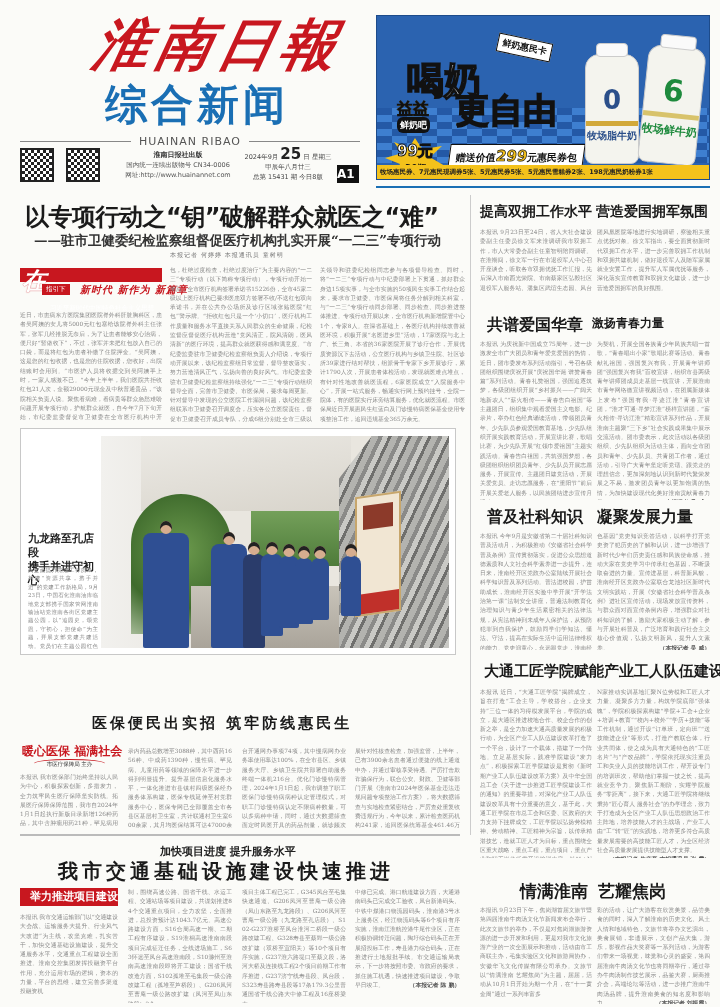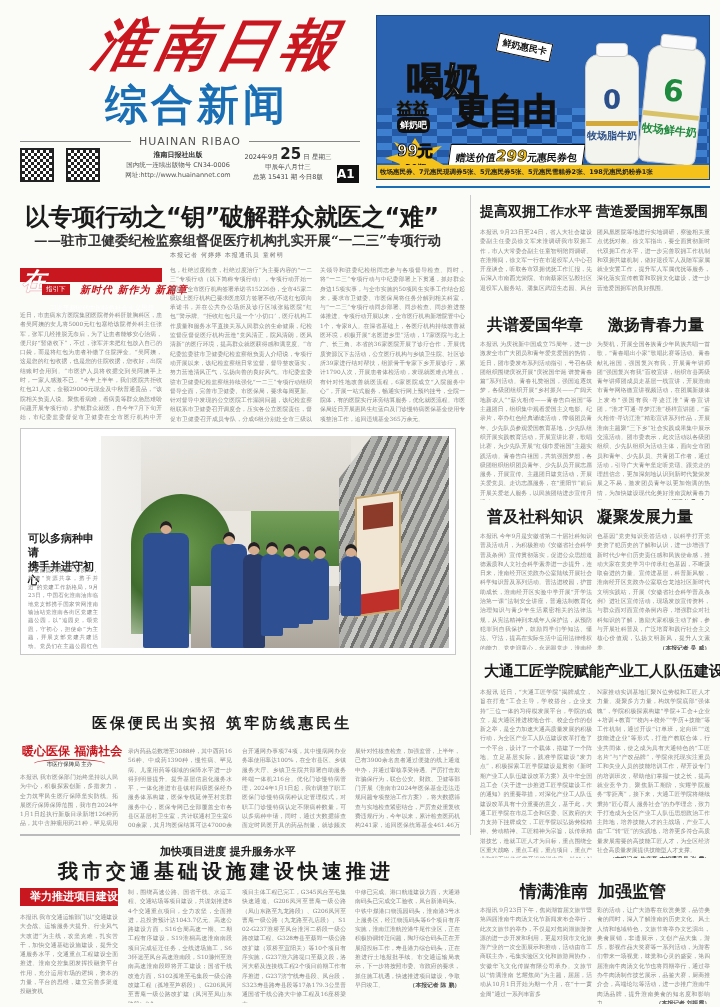--- a/index.html
+++ b/index.html
@@ -145,21 +145,21 @@
   <div class="zai-t1">习近平新时代中国特色社会主义思想</div>
   <div class="zai-t2">指引下</div>
   <div class="zai-t3">新时代  新作为  新篇章</div>
 </div>
 <div class="abs txt" style="left:20px;top:311px;width:142px;height:112px;">近日，市患病东方医院集团医院脊外科肝脏胸科区，患者吴阿姨的女儿将5000元红包塞给该院脊外科主任张军，张军几经推脱无奈后，为了让患者能够安心治病，便只好“暂做收下”，不过，张军并未把红包放入自己的口袋，而是将红包为患者补缴了住院押金。“吴阿姨，这是您的红包收据，也是您的住院收据，您收好，出院结账时会用到。”市医护人员将收据交到吴阿姨手上时，一家人感激不已。“今年上半年，我们医院共拒收红包21人次，金额29000元现金及中秋普通贵品，“该院相关负责人说。聚焦看病难，看病贵等群众急愁难盼问题开展专项行动，护航群众就医，自今年7月下旬开始，市纪委监委督促市卫健委在全市医疗机构中开展“提升医疗水平，改进服务态度，改进就医环境，杜绝收红</div>
 <div class="abs txt" style="left:170px;top:266px;width:142px;height:157px;">包，杜绝过度检查，杜绝过度治疗”为主要内容的“一二三”专项行动（以下简称专项行动），专项行动开始一周后，全市医疗机构签署承诺书15226份，全市45家二级以上医疗机构已要求医患双方签署不收/不送红包双向承诺书，并在公共办公场所及诊疗区域张贴医院“红包”警示牌。“拒收红包只是一个‘小切口’，医疗机构工作质量和服务水平直接关系人民群众的生命健康，纪检监督应督促医疗机构营造“党风清正，院风清朗，医风清新”的医疗环境，提高群众就医获得感和满意度。”市纪委监委驻市卫健委纪检监察组负责人介绍说，专项行动开展以来，该纪检监察组日常监督，督导整改落实，努力营造清风正气，弘扬向善的良好风气。市纪委监委驻市卫健委纪检监察组持续强化“一二三”专项行动组织督导全面，完善市卫健委、市医保局，要求每周更新。针对督导中发现的公立医院工作漏洞问题，该纪检监察组联系市卫健委召开调度会，压实各公立医院责任，督促市卫健委召开成员专队，分成6组分别赴全市三级以上医院督导检查，市纪委有</div>
 <div class="abs txt" style="left:320px;top:266px;width:145px;height:157px;">关领导和驻委纪检组同志参与各项督导检查。同时，将“一二三”专项行动与中纪委部署上下贯通，抓好群众身边15项实事，与全市实施的50项民生实事工作结合起来，要求市卫健委、市医保局将任务分解到相关科室，与“一二三”专项行动同步部署、同步检查、同步推进整体推进。专项行动开展以来，全市医疗机构新增院管中心1个，专家8人。在深省基础上，各医疗机构持续改善就医环境，积极开展“名医进乡里”活动，17家医院与北上广、长三角、本省的36家医院开展了诊疗合作，开展优质资源沉下去活动，公立医疗机构与乡镇卫生院、社区诊所39家进行结对帮扶，组派骨干专家下乡开展诊疗，累计1790人次，开展患者体检活动，发现就医难点堆点，有针对性地改善就医流程，6家医院成立“入院服务中心”，开展一站式服务，畅通实行网上预约挂号，全院一院体，有的医院实行床旁结算服务，优化就医流程。市医保局近日开展惠民生红蓝白及门诊慢特病医保基金使用专项整治工作，追回违规基金365万余元。</div>
 
 <div class="abs photo-frame"></div>
 <div class="abs photo-title">
-  <div>可以多病种申请</div>
+  <div>九龙路至孔店段</div>
   <div>携手并进守初心</div>
 </div>
 <div class="abs txt photo-cap">
   <span>为全面提升党建工作质量，构建“资源共享，携手并进”的党建工作新格局，9月23日，中国石化淮南油库临地党支部携手国家管网淮南输油站党淮南各街区党建主题公园，以“追园史，颂党恩，守初心，担使命”为主题，开展支部党建共建活动。党员们在主题公园红色板块区域驻足，边参观学习边互动交流，有效激发了党支部工作活力。</span>
   
 </div>
 <div class="abs photo">
   <div class="ph-wall-left"></div>
   <div class="ph-ceiling"></div>
   <div class="ph-arch"></div>
@@ -206,21 +206,21 @@
 
 <div class="abs sans-title" style="left:480px;top:203px;font-size:14px;">提高双拥工作水平</div>
 <div class="abs sans-title" style="left:596px;top:203px;font-size:14px;">营造爱国拥军氛围</div>
 <div class="abs txt" style="left:480px;top:228px;width:112px;height:64px;">本报讯  9月23日至24日，省人大社会建设委副主任委员徐文军来淮调研我市双拥工作，市人大常委会副主任童智明陪同调研。在淮期间，徐文军一行在市退役军人中心召开座谈会，听取各市双拥优抚工作汇报，先后深入市南西光荣院、市南蔡家区弘毅社区退役军人服务站、潘集区武谊生态园、风台县顾志中学、市南东方医院集</div>
 <div class="abs txt" style="left:597px;top:228px;width:113px;height:64px;">
   <span>团风凰医院等地进行实地调研，察验相关重点优抚对象。徐文军指出，要全面贯彻新时代双拥工作水平，进一步完善双拥工作机制和双拥共建机制，做好退役军人及随军家属就业安置工作，提升军人军属优抚等服务，深化落实宣传教育和双拥文化建设，进一步营造爱国拥军的良好氛围。</span>
   
 </div>
 
 <div class="abs sec-title" style="left:487px;top:315px;font-size:16px;">共谱爱国华章</div>
-<div class="abs sec-title" style="left:608px;top:315px;font-size:16px;">激扬青春力量</div>
+<div class="abs sec-title" style="left:592px;top:315px;font-size:12px;">激扬青春力量</div>
 <div class="abs txt" style="left:480px;top:340px;width:112px;height:160px;">本报讯  为庆祝新中国成立75周年，进一步激发全市广大团员和青年爱党爱国的热情，近日，团市委发布系列活动指引，号召各级团组织围绕庆祝开展“庆祝国华诞  谱赞青春篇”系列活动。青春礼赞祖国，强国追逐筑梦，各级团组织开展“乡村振兴——广阔天地新农人”“薪火相传——青春告白祖国”等主题团日，组织集中观看爱国主义电影、纪录片，举办红色经典诵读活动，带领团员青年、少先队员参观爱国教育基地，少先队组织开展实践教育活动，开展宣讲比赛，歌唱比赛，为少先队开展“红领巾爱祖国”主题实践活动。青春告白祖国，共筑强国梦想，各级团组织组织团员青年、少先队员开展志愿服务，开展宣传、主题团日建党活动，开展关爱党员、走访志愿服务，在“重阳节”前后开展关爱老人服务，以民族团结进步宣传月活动</div>
 <div class="abs txt" style="left:597px;top:340px;width:113px;height:160px;">
   <span>为契机，开展全国各族青少年民族共唱一首歌，“青春唱出小家”歌唱比赛等活动。青春献礼祖国，强国复兴有我，开展青年讲师团“强国复兴有我”百校宣讲，组织市县两级青年讲师团成员走基层一线宣讲，开展淮南市青年网络微宣讲视频活动，在团属新媒体上发布“强国有我·寻迹江淮”青春宣讲团，“淮才可通·寻梦江淮”榜样宣讲团，“薪火相传·寻访江淮”精彩宣讲系列作品，开展淮南主题聚“三下乡”社会实践成果集中展示交流活动。团市委表示，此次活动以各级团组织、少先队组织为活动主体，面向全市团员和青年、少先队员、共青团工作者，通过活动，引导广大青年坚定听党话、跟党走的理想信念，更加深刻地认识到新时代繁荣发展之不易，激发团员青年以更加饱满的热情，为加快建设现代化美好淮南贡献青春力量。</span>
   <span class="sig">（本报记者  吴  威）</span>
 </div>
 
 <div class="abs sec-title" style="left:487px;top:507px;font-size:16px;">普及社科知识</div>
 <div class="abs sec-title" style="left:597px;top:507px;font-size:16px;">凝聚发展力量</div>
 <div class="abs txt" style="left:480px;top:532px;width:112px;height:118px;">本报讯  今年9月是安徽省第二十届社科知识普及活动月，为积极推动《安徽省社会科学普及条例》宣传贯彻落实，促进公众思想道德素质和人文社会科学素养进一步提升，连日来，淮南经开区党政办公室陆续开展社会科学知识普及系列活动。普法进校园，护苗助成长，淮南经开区实验中学开展“开学法治第一课”法制安全讲座，普遍法制教育化治理知识与青少年生活紧密相关的法律法规，从宪法精神到未成年人保护法，从预防犯罪到自我保护，鼓励同学们学知法、懂法、守法，提高在实际生活中运用法律维权的能力。党史润童心，永远跟党走，淮南经开区第三小学开展“学习四史党史  传承红</div>
 <div class="abs txt" style="left:597px;top:532px;width:113px;height:118px;">
@@ -229,18 +229,18 @@
 </div>
 
 <div class="abs sec-title" style="left:484px;top:662px;font-size:15px;">大通工匠学院赋能产业工人队伍建设</div>
 <div class="abs txt" style="left:480px;top:688px;width:112px;height:170px;">本报讯  近日，“大通工匠学院”揭牌成立，旨在打造“工会主导，学校搭台，企业支持”三位一体的习得模发展平台，学院的成立，是大通区推进校地合作、校企合作的创新之举，是全力加速大通高质量发展的积极行动，为全区产业工人队伍建设改革打造了一个平台，设计了一个载体，搭建了一个阵地。立足基层实际，践准学院建设“发力点”，积极探索工匠学院建设是贯彻《新时期产业工人队伍建设改革方案》及中华全国总工会《关于进一步推进工匠学院建设工作的通知》的重要举措，对深化产业工人队伍建设改革具有十分重要的意义，基于此，大通工匠学院在市总工会和区委、区政府的大力支持下挂牌成立，工匠学院以弘扬劳模精神、劳动精神、工匠精神为宗旨，以传承精湛技艺，造就工匠人才为目标，重点围绕全区重大战略，重点工程，重点项目，重点产业和职工岗位所需开设培训内容，以“1+N+N”总体建设布局，依托淮南市日兴职业培训学校1个主阵地，</div>
 <div class="abs txt" style="left:597px;top:688px;width:113px;height:170px;">
   <span>N家推动实训基地汇聚N位劳模和工匠人才力量。凝聚多方力量，构筑学院底部“强体魄”，学院积极探索构建“学院+工会+企业+培训+教育”“校内+校外”“学历+技能”等工作机制，通过开设“订单班，定向班”“送技能进企业”等形式，打造产教联合体，行业共同体，使之成为具有大通特色的“工匠名片”与“产改品牌”，学院依托现实注重员工和失业人员的技能培训工作，帮开设专门的培训班次，帮助他们掌握一技之长，提高就业竞争力。聚焦新工期阶，实耀学院服务“零距离”，接下来，大通工匠学院将继续秉持“匠心育人  服务社会”的办学理念，致力于打造成为全区产业工人队伍思想政治工作主阵地，培养技能人才的主战场，产业工人由“工”转“匠”的实践地，培养更多符合高质量发展需要的高技能工匠人才，为全区经济社会高质量发展提供技能型人才支撑。</span>
   <span class="sig">（本报记者  朱庆磊  本报通讯员  张  雪）</span>
 </div>
 
 <div class="abs sec-title" style="left:520px;top:880px;font-size:17px;">情满淮南</div>
-<div class="abs sec-title" style="left:598px;top:880px;font-size:17px;">加强监管</div>
+<div class="abs sec-title" style="left:598px;top:880px;font-size:17px;">艺耀焦岗</div>
 <div class="abs txt" style="left:480px;top:906px;width:112px;height:98px;">本报讯  9月23日下午，焦岗湖首届文旅节暨第四届淮南牛肉汤文化节新闻发布会举行，此次文旅节的举办，不仅是对焦岗湖旅游资源的进一步开发和利用，更是对我市文化旅游产业的一次全面展示和推动，活动由市工商联主办，毛集实验区文化和旅游局协办，安徽华飞文化传媒有限公司承办。文旅节以“情满淮南  艺耀焦岗”为主题，届届，活动从10月1日开始为期一个月，在“十一黄金周”通过一系列丰富多</div>
 <div class="abs txt" style="left:597px;top:906px;width:113px;height:98px;">
   <span>彩的活动，让广大游客在欣赏美景，品尝美食的同时，深入了解淮南的历史文化、风土人情和地域特色，文旅节将举办文艺演出，美食展销，非遗展示，文创产品大集，游乐，影视作品大奖赛等一系列活动，为游客们带来一场视觉，味觉和心灵的盛宴，第四届淮南牛肉汤文化节也将同期举行，通过举办牛肉汤制作技艺展示，品鉴大赛，厨商推介会，高端论坛等活动，进一步推广淮南牛肉汤品牌，提升淮南美食的知名度和影响力。</span>
   <span class="sig">（本报记者  刘振霞）</span>
 </div>
 
 </body></html>

